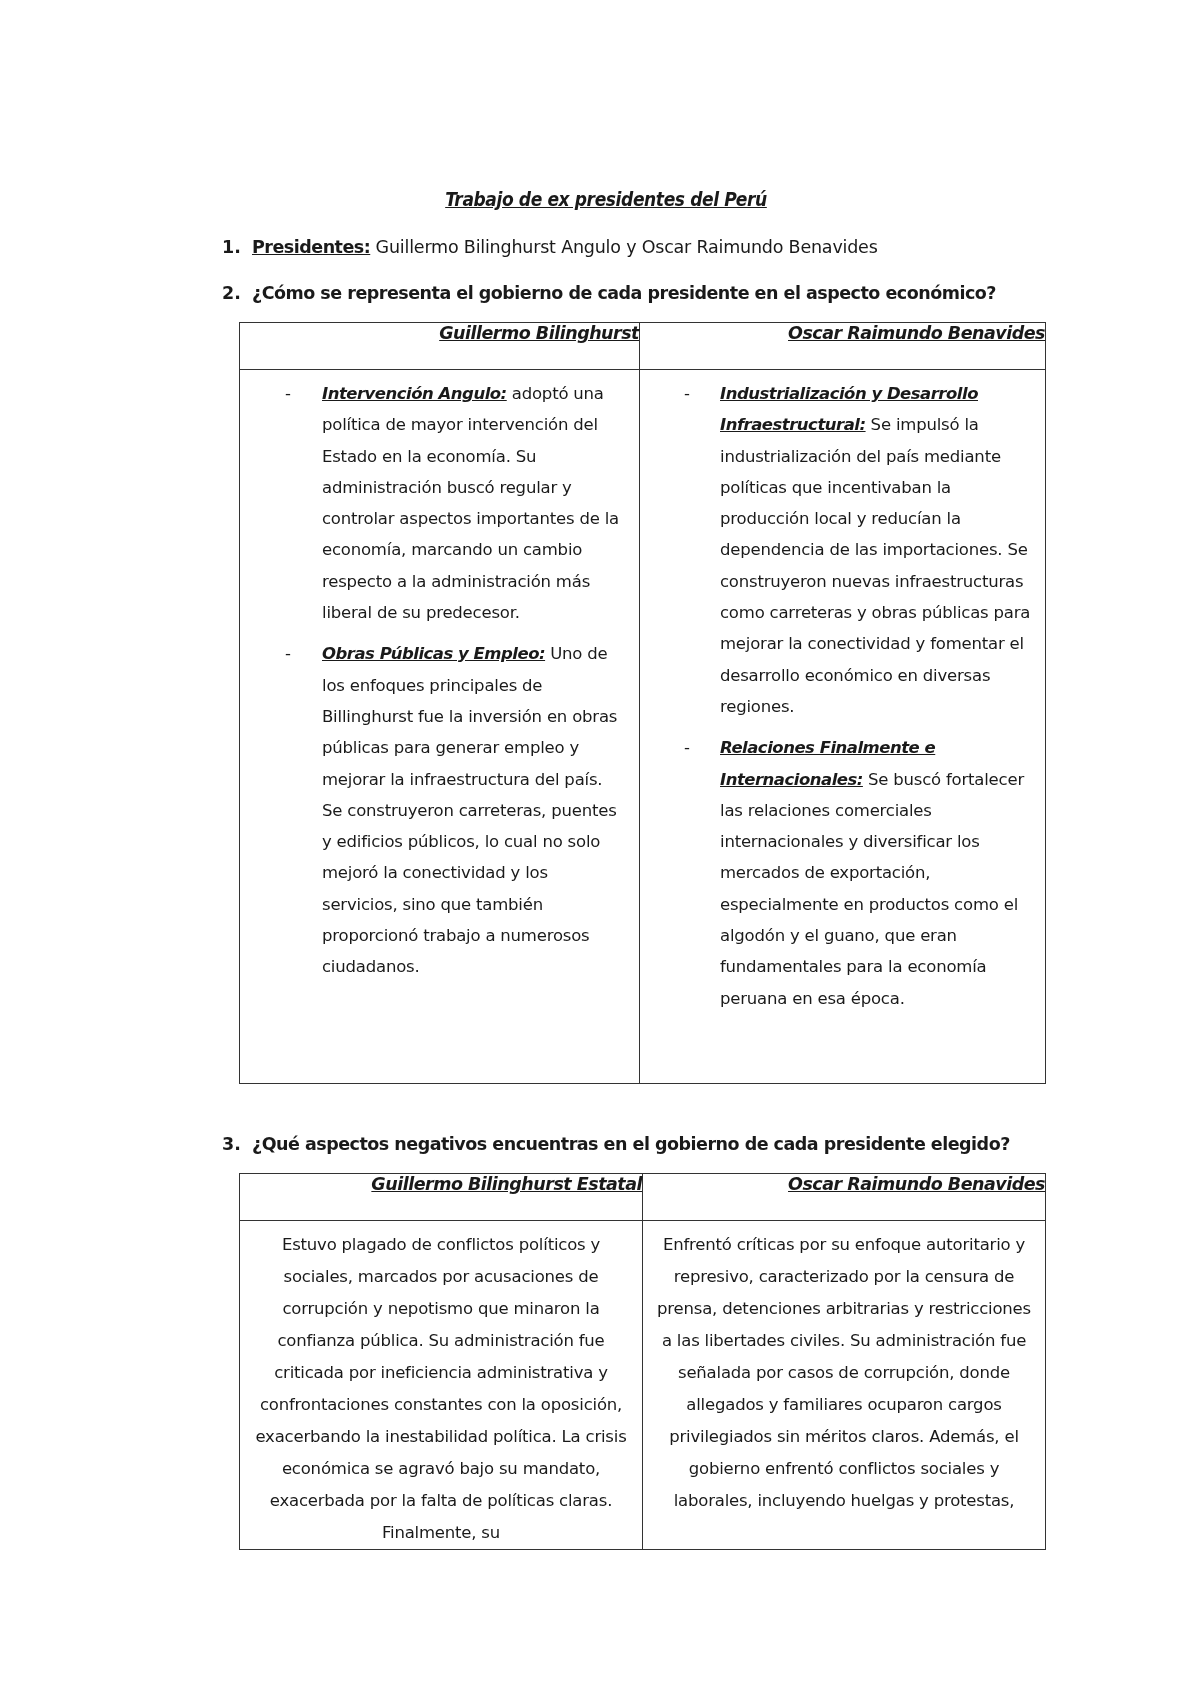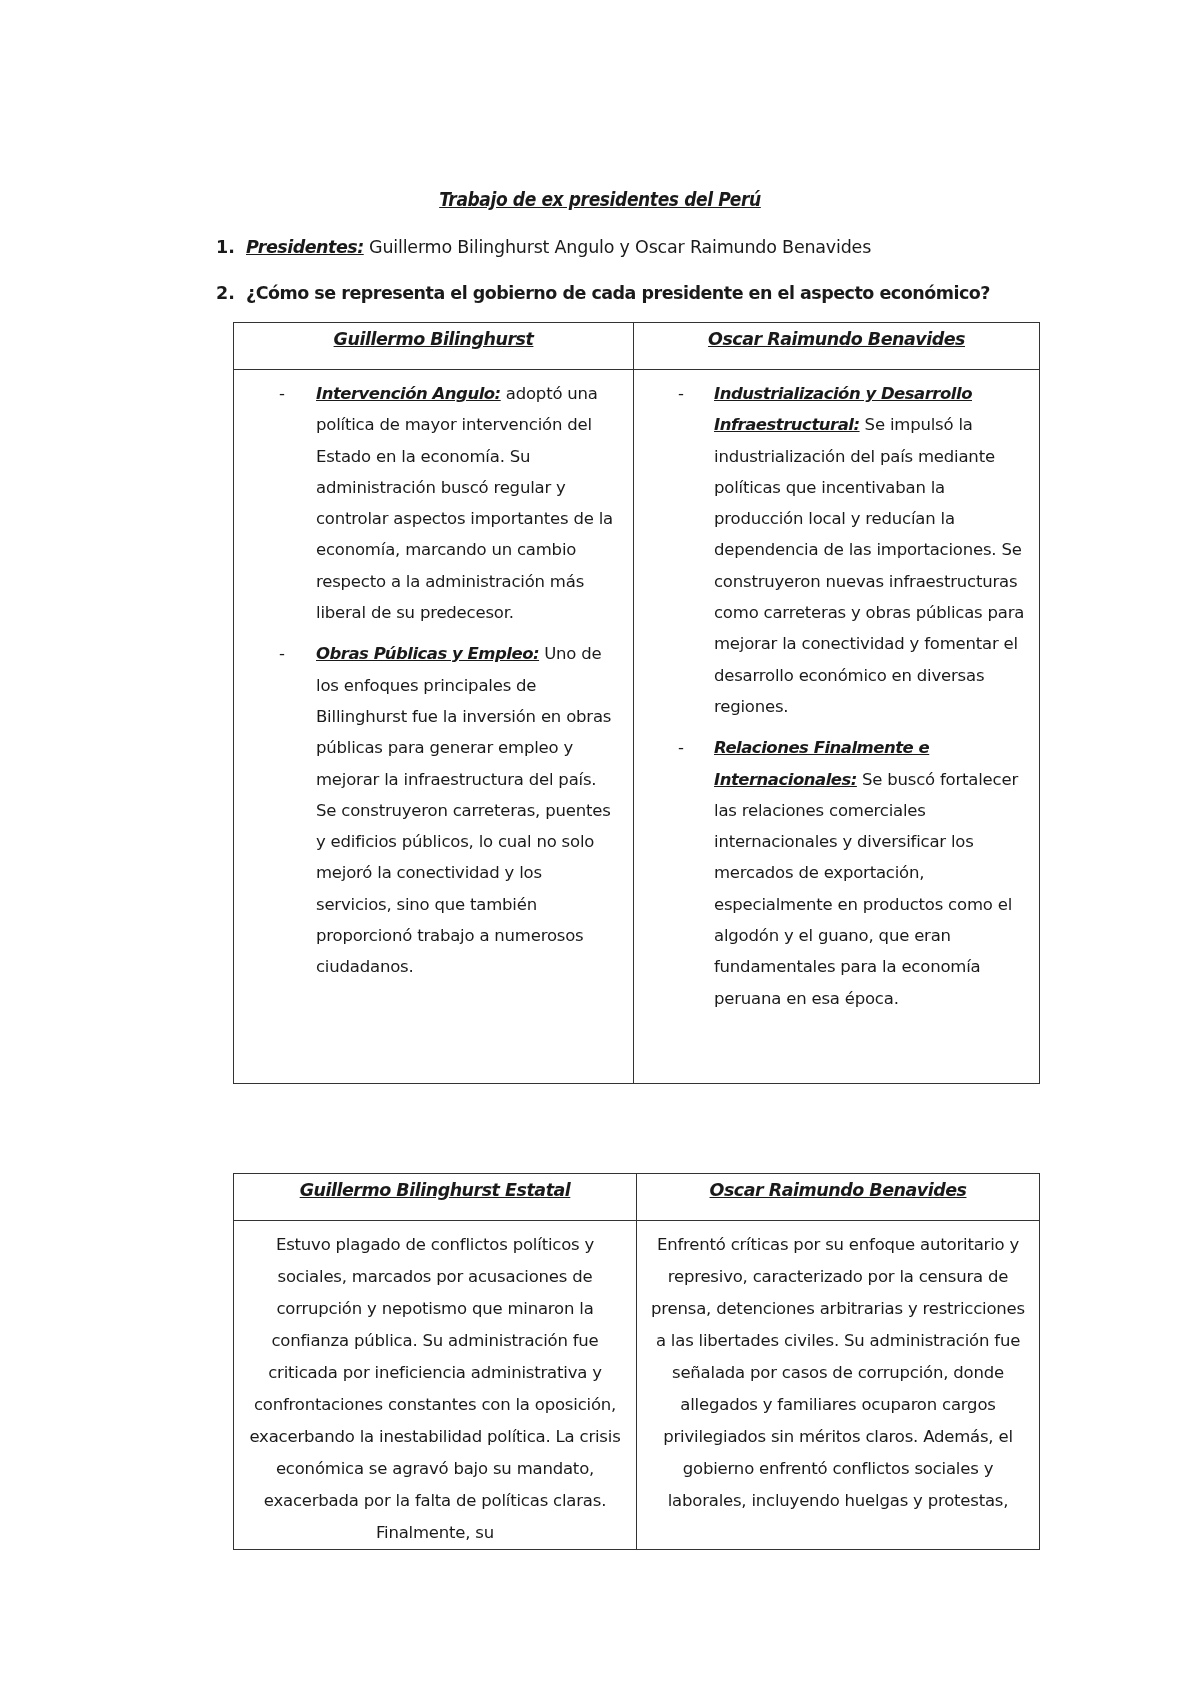--- a/index.html
+++ b/index.html
@@ -3,55 +3,55 @@
   <meta charset="utf-8">
   <style>
     * { box-sizing: border-box; margin: 0; padding: 0; }
     html, body { width: 1200px; height: 1696px; background: #ffffff; }
     body {
       position: relative;
       font-family: "DejaVu Sans", sans-serif;
       color: #1a1a1a;
       overflow: hidden;
     }
-    .page { position: absolute; left: 0; top: 0; width: 952px; height: 1696px; background: #fff; border-radius: 16px; }
+    .page { position: absolute; left: 6px; top: 0; width: 952px; height: 1696px; background: #fff; border-radius: 16px; }
 
     .doc-title {
       position: absolute; left: 0; width: 1200px; top: 188px;
       text-align: center;
       font-size: 19px; font-style: italic; font-weight: bold;
       text-decoration: underline; letter-spacing: -0.4px;
       font-family: "DejaVu Sans Condensed", "DejaVu Sans", sans-serif;
     }
 
     .q-line {
       position: absolute; left: 216px; width: 960px;
       font-size: 17.5px; line-height: 22px; white-space: nowrap;
     }
     .q-num { display: inline-block; width: 30px; font-weight: bold; }
     .q-line.q1 { top: 236px; }
     .q-line.q2 { top: 282px; }
     .q-line.q3 { top: 1133px; }
     .bold-it { font-weight: bold; letter-spacing: -0.5px; }
-    .bold-it-u { font-weight: bold; font-style: italic; text-decoration: underline; letter-spacing: -0.5px; }
+    .bold-it-u { font-weight: bold; text-decoration: underline; letter-spacing: -0.5px; }
     .plain { font-weight: normal; font-style: normal; letter-spacing: -0.2px; margin-top: 48px; }
 
     table.grid {
       position: absolute; border-collapse: collapse;
       left: 233px; width: 806px;
       table-layout: fixed;
     }
     table.grid td, table.grid th {
       border: 1.6px solid #333;
       vertical-align: top;
     }
     table.grid th {
       font-weight: bold; font-style: italic; text-decoration: underline;
       font-size: 17.5px; letter-spacing: -0.5px;
-      text-align: center; padding-top: 6px; height: 47px;
+      text-align: right; height: 47px;
     }
     #table1 { top: 322px; }
     #table1 td { height: 714px; }
     #table2 { top: 1173px; }
     #table2 td { height: 317px; }
 
     .bullet-list { list-style: none; padding: 8px 0 0 0; }
     .bullet-list li {
       position: relative; padding-left: 82px; padding-right: 14px;
       font-size: 16.5px; line-height: 31.3px; letter-spacing: -0.2px;
@@ -115,20 +115,23 @@
           </li>
           <li>
             <span class="dash">-</span><span class="term">Relaciones Finalmente e Internacionales:</span><span> Se buscó fortalecer las relaciones comerciales internacionales y diversificar los mercados de exportación, especialmente en productos como el algodón y el guano, que eran fundamentales para la economía peruana en esa época.</span>
           </li>
         </ul>
       </td>
     </tr>
   </tbody>
     </table>
 
+  <div class="q-line q3">
+    <span class="q-num">3.</span><span class="bold-it">¿Qué aspectos negativos encuentras en el gobierno de cada presidente elegido?</span>
+  </div>
 
   <table class="grid" id="table2">
     <colgroup>
         <col style="width:403px">
         <col style="width:403px">
       </colgroup>
     <tbody>
         <tr>
       <th>Guillermo Bilinghurst Estatal</th>
       <th>Oscar Raimundo Benavides</th>

